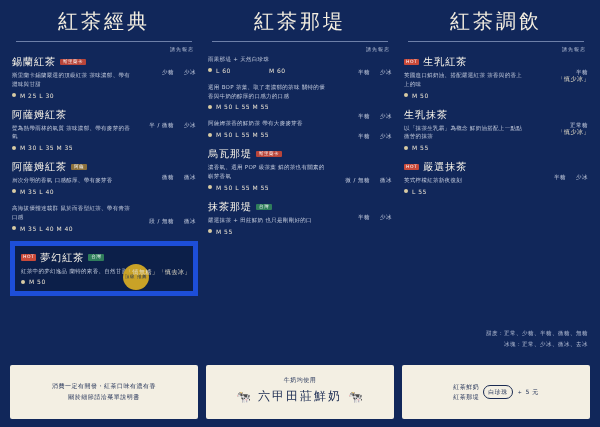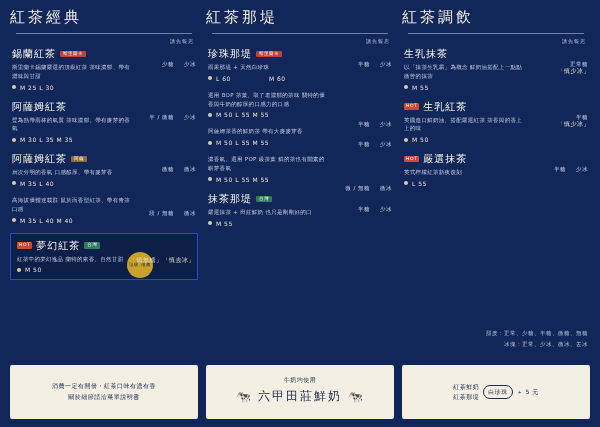--- a/index.html
+++ b/index.html
@@ -18,41 +18,42 @@
     padding: 8px 10px;
   }
   .cols {
     display: flex;
     gap: 8px;
     height: 340px;
   }
   .col { width: 33.33%; position: relative; }
 
   .col-head {
-    font-size: 15px;
+    text-align: center;
+    font-size: 20px;
     letter-spacing: 3px;
     color: #f5efe1;
     padding-bottom: 4px;
     font-family: "DejaVu Serif", "Liberation Serif", serif;
   }
   .col-rule {
     height: 1px; background: #6d7fa8; margin: 2px 6px 4px 6px;
   }
   .col-note {
     text-align: right;
     font-size: 5px;
     color: #bcc6dc;
     letter-spacing: 1px;
     padding-right: 4px;
     margin-bottom: 3px;
   }
 
   .item { margin-bottom: 9px; padding-left: 2px; position: relative; }
   .item.boxed {
-    border: 1px solid #1d4ed8;
+    border: 5px solid #1d4ed8;
     background: #0c1f49;
     padding: 5px 6px 6px 6px;
     margin-left: 0;
   }
   .item-title-row { display: flex; align-items: center; gap: 4px; }
   .hot-tag {
     display: inline-block;
     background: #c94a3a;
     color: #fff;
     font-size: 4.5px;
@@ -263,24 +264,20 @@
         <div class="note-right">「慎無糖」「慎去冰」</div>
       </div>
     </div>
 
     <div class="col">
       <div class="col-head">紅茶那堤</div>
       <div class="col-rule"></div>
       <div class="col-note">請先報店</div>
 
       <div class="item">
-        <div class="item-title-row">
-          <span class="item-title">珍珠那堤</span>
-          <span class="badge">斯里蘭卡</span>
-        </div>
         <div class="desc">雨果那堤 + 天然白珍珠</div>
         <div class="price-row">
           <span class="dot"></span>
           <span>L 60</span>
           <span style="margin-left:34px">M 60</span>
         </div>
         <div class="opts">
           <span>半糖</span>
           <span>少冰</span>
         </div>
@@ -306,20 +303,24 @@
           <span class="dot"></span>
           <span>M 50  L 55   M 55</span>
         </div>
         <div class="opts">
           <span>半糖</span>
           <span>少冰</span>
         </div>
       </div>
 
       <div class="item">
+        <div class="item-title-row">
+          <span class="item-title">烏瓦那堤</span>
+          <span class="badge">斯里蘭卡</span>
+        </div>
         <div class="desc">濃香氣、選用 POP 級茶葉
 鮮的茶也有關素的嶄芽香氣</div>
         <div class="price-row">
           <span class="dot"></span>
           <span>M 50  L 55   M 55</span>
         </div>
         <div class="opts low">
           <span>微 / 無糖</span>
           <span>微冰</span>
         </div>
@@ -344,47 +345,47 @@
 
     </div>
 
     <div class="col">
       <div class="col-head">紅茶調飲</div>
       <div class="col-rule"></div>
       <div class="col-note">請先報店</div>
 
       <div class="item">
         <div class="item-title-row">
+          <span class="hot-tag">HOT</span>
+          <span class="item-title">生乳紅茶</span>
+        </div>
+        <div class="desc">英國進口鮮奶油、搭配嚴選紅茶
+茶香與的香上上的味</div>
+        <div class="price-row">
+          <span class="dot"></span>
+          <span>M 50</span>
+        </div>
+        <div class="opts">
+          <span>半糖</span>
+        </div>
+        <div class="note-right" style="top:20px;right:0">「慎少冰」</div>
+      </div>
+
+      <div class="item">
+        <div class="item-title-row">
           <span class="item-title">生乳抹茶</span>
         </div>
         <div class="desc">以「抹茶生乳霜」為概念
 鮮奶油搭配上一點點微苦的抹茶</div>
         <div class="price-row">
           <span class="dot"></span>
           <span>M 55</span>
         </div>
         <div class="opts">
           <span>正常糖</span>
-        </div>
-        <div class="note-right" style="top:20px;right:0">「慎少冰」</div>
-      </div>
-
-      <div class="item">
-        <div class="item-title-row">
-          <span class="hot-tag">HOT</span>
-          <span class="item-title">生乳紅茶</span>
-        </div>
-        <div class="desc">英國進口鮮奶油、搭配嚴選紅茶
-茶香與的香上上的味</div>
-        <div class="price-row">
-          <span class="dot"></span>
-          <span>M 50</span>
-        </div>
-        <div class="opts">
-          <span>半糖</span>
         </div>
         <div class="note-right" style="top:20px;right:0">「慎少冰」</div>
       </div>
 
       <div class="item">
         <div class="item-title-row">
           <span class="hot-tag">HOT</span>
           <span class="item-title">嚴選抹茶</span>
         </div>
         <div class="desc">英式檸檬紅茶新夜復刻</div>

